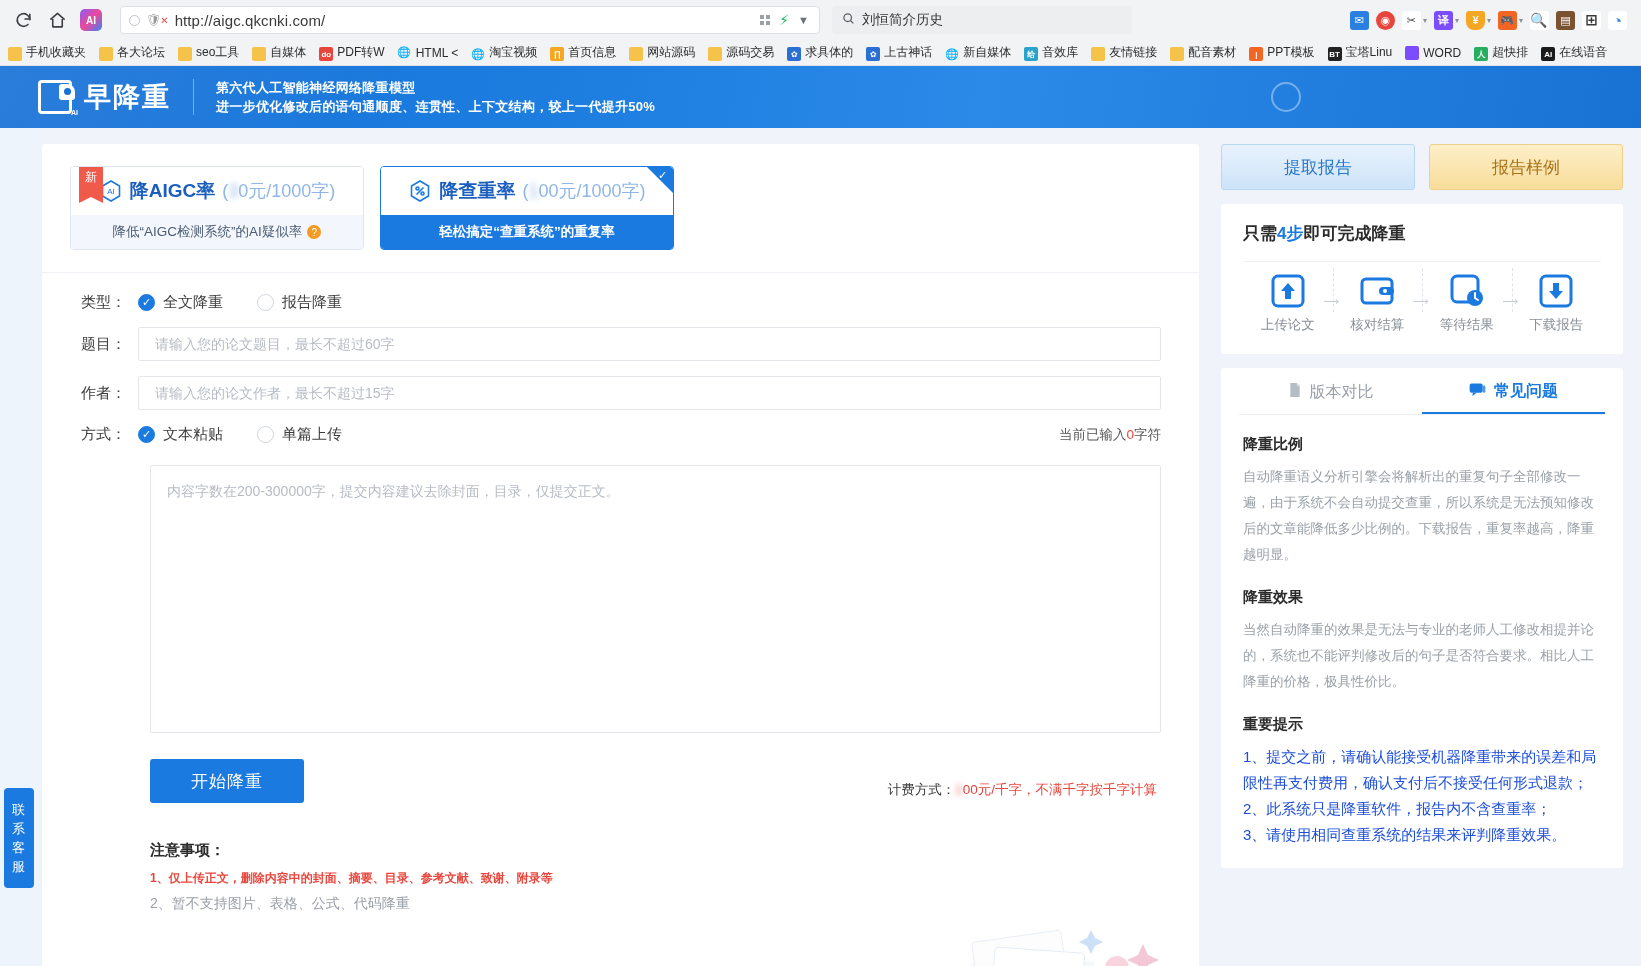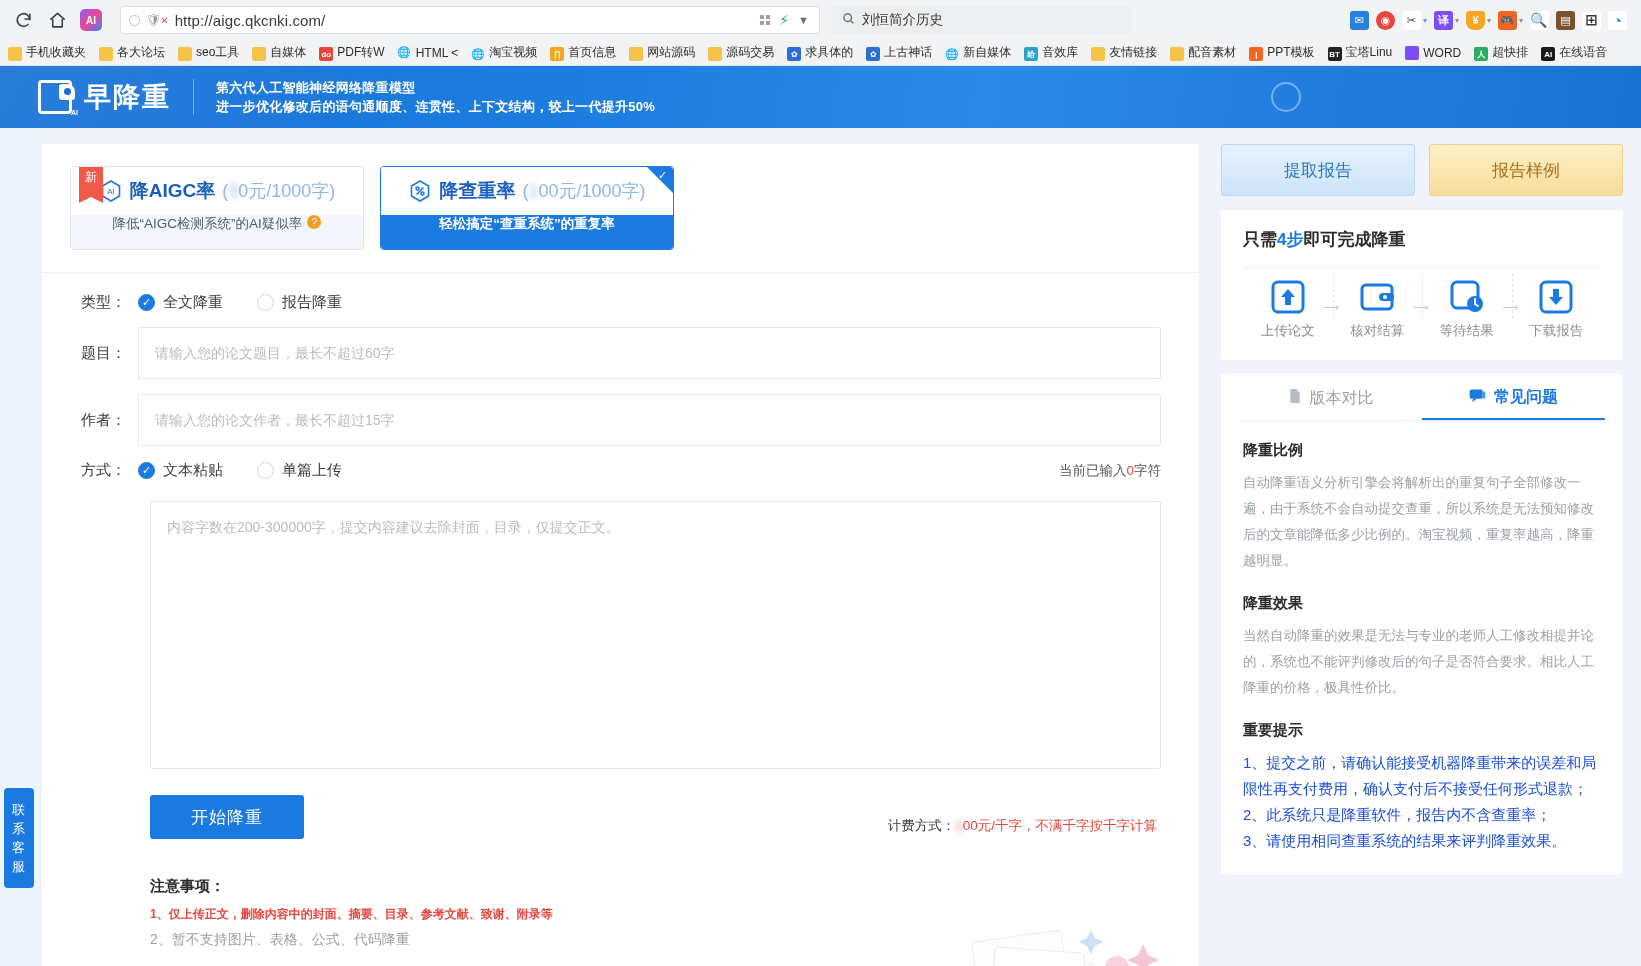--- a/index.html
+++ b/index.html
@@ -98,21 +98,21 @@
     text-align:center; border-radius:4px; cursor:pointer; letter-spacing:1px;
   }
   .main-col { flex:1; padding:16px 0 0 0; display:flex; flex-direction:column; min-width:0; }
   .main-card { background:#fff; border-radius:3px; margin-right:22px; flex:1; position:relative;
                overflow:hidden; }
 
   
   .tab-row { display:flex; gap:16px; padding:22px 28px 0 28px; position:relative; z-index:3; }
   .tab-card { width:294px; border-radius:4px; overflow:hidden; cursor:pointer; position:relative; }
   .tab-card .tc-top { height:48px; display:flex; align-items:center; justify-content:center; gap:7px; }
-  .tab-card .tc-bot { height:34px; display:flex; align-items:flex-start; justify-content:center;
+  .tab-card .tc-bot { height:34px; display:flex; align-items:center; justify-content:center;
                       font-size:13.5px; gap:5px; }
   .tc-inactive { border:1px solid #dfe5ee; }
   .tc-inactive .tc-top { background:#fff; }
   .tc-inactive .tc-bot { background:#f3f7fd; color:#4a5b72; }
   .tc-active { border:1px solid #1b7ae0; }
   .tc-active .tc-top { background:#fff; }
   .tc-active .tc-bot { background:#1b7ae0; color:#fff; font-weight:700; }
   .tc-title { font-size:19px; font-weight:700; color:#1b5fbe; }
   .tc-price { font-size:18px; color:#8fb6e6; }
   .tc-price .blurred { filter:blur(3px); display:inline-block; }
@@ -136,21 +136,21 @@
   .frow { display:flex; align-items:center; margin-bottom:15px; }
   .flabel { width:58px; flex:0 0 58px; font-size:15px; color:#3d3d3d; text-align:right;
             padding-right:12px; }
   .radio-group { display:flex; align-items:center; gap:34px; }
   .radio-item { display:flex; align-items:center; gap:8px; cursor:pointer; font-size:15px; color:#3d3d3d; }
   .rdo { width:17px; height:17px; border-radius:50%; border:1px solid #cfd5dd; background:#fff;
          flex:0 0 17px; }
   .rdo.on { background:#1b7ae0; border-color:#1b7ae0; position:relative; }
   .rdo.on:after { content:"✓"; position:absolute; inset:0; color:#fff; font-size:11px;
                   display:flex; align-items:center; justify-content:center; }
-  .finput { flex:1; height:52px; border:1px solid #e3e7ec; border-radius:2px; background:#fff;
+  .finput { flex:1; height:34px; border:1px solid #e3e7ec; border-radius:2px; background:#fff;
             padding:0 16px; font-size:14px; color:#2b2b2b; font-family:inherit; outline:none; }
   .finput::placeholder { color:#b7bcc4; }
   .count-txt { margin-left:auto; font-size:13.5px; color:#555; }
   .count-txt b { color:#e8453c; font-weight:400; }
   .ftextarea {
     margin:6px 0 0 70px; height:268px; width:calc(100% - 70px);
     border:1px solid #e3e7ec; border-radius:2px; background:#fff;
     padding:14px 16px; font-size:14px; color:#2b2b2b; resize:none;
     font-family:inherit; outline:none; line-height:22px;
   }
@@ -170,21 +170,21 @@
   .notice .n1 { font-size:12px; font-weight:700; color:#e8453c; margin-bottom:8px; }
   .notice .n2 { font-size:14px; color:#9aa0a8; }
 
   .bg-illus { position:absolute; right:14px; bottom:0; width:280px; height:160px; opacity:.75;
               pointer-events:none; }
 
   
   .right-col { width:420px; flex:0 0 420px; padding:16px 18px 0 0; display:flex;
                flex-direction:column; gap:14px; }
   .rpt-row { display:flex; gap:14px; }
-  .rpt-btn { flex:1; height:52px; border-radius:3px; font-size:17px; cursor:pointer;
+  .rpt-btn { flex:1; height:46px; border-radius:3px; font-size:17px; cursor:pointer;
              display:flex; align-items:center; justify-content:center; }
   .rpt-extract { background:linear-gradient(180deg,#e8f2fd,#cde3f8); color:#2878c8;
                  border:1px solid #b9d6f2; }
   .rpt-sample { background:linear-gradient(180deg,#fdefc9,#f8dd9a); color:#a8741a;
                 border:1px solid #f0d089; }
   .panel { background:#fff; border-radius:3px; padding:18px 22px 20px 22px; }
   .panel-title { font-size:17px; font-weight:700; color:#2b2b2b; }
   .panel-title em { color:#1b7ae0; font-style:normal; }
   .panel-sep { height:1px; background:#eef1f5; margin:16px 0 6px 0; }
   .steps { display:flex; align-items:flex-start; }
@@ -583,21 +583,21 @@
                 <rect x="1" y="2" width="20" height="14" rx="3"></rect>
                 <path d="M6 16l-1 5 7-5z"></path>
                 <rect x="21" y="5" width="4" height="11" rx="2" fill="#4a9bea"></rect>
               </svg>
           </span>
           <span>常见问题</span>
         </div>
       </div>
       <div id="faq">
           <div class="faq-h">降重比例</div>
-          <div class="faq-p">自动降重语义分析引擎会将解析出的重复句子全部修改一遍，由于系统不会自动提交查重，所以系统是无法预知修改后的文章能降低多少比例的。淘宝视频，重复率越高，降重越明显。</div>
+          <div class="faq-p">自动降重语义分析引擎会将解析出的重复句子全部修改一遍，由于系统不会自动提交查重，所以系统是无法预知修改后的文章能降低多少比例的。下载报告，重复率越高，降重越明显。</div>
           <div class="faq-h">降重效果</div>
           <div class="faq-p">当然自动降重的效果是无法与专业的老师人工修改相提并论的，系统也不能评判修改后的句子是否符合要求。相比人工降重的价格，极具性价比。</div>
           <div class="faq-h">重要提示</div>
           <div class="faq-r">1、提交之前，请确认能接受机器降重带来的误差和局限性再支付费用，确认支付后不接受任何形式退款；</div>
           <div class="faq-r">2、此系统只是降重软件，报告内不含查重率；</div>
           <div class="faq-r">3、请使用相同查重系统的结果来评判降重效果。</div>
         </div>
     </div>
   </div>
 </div>

